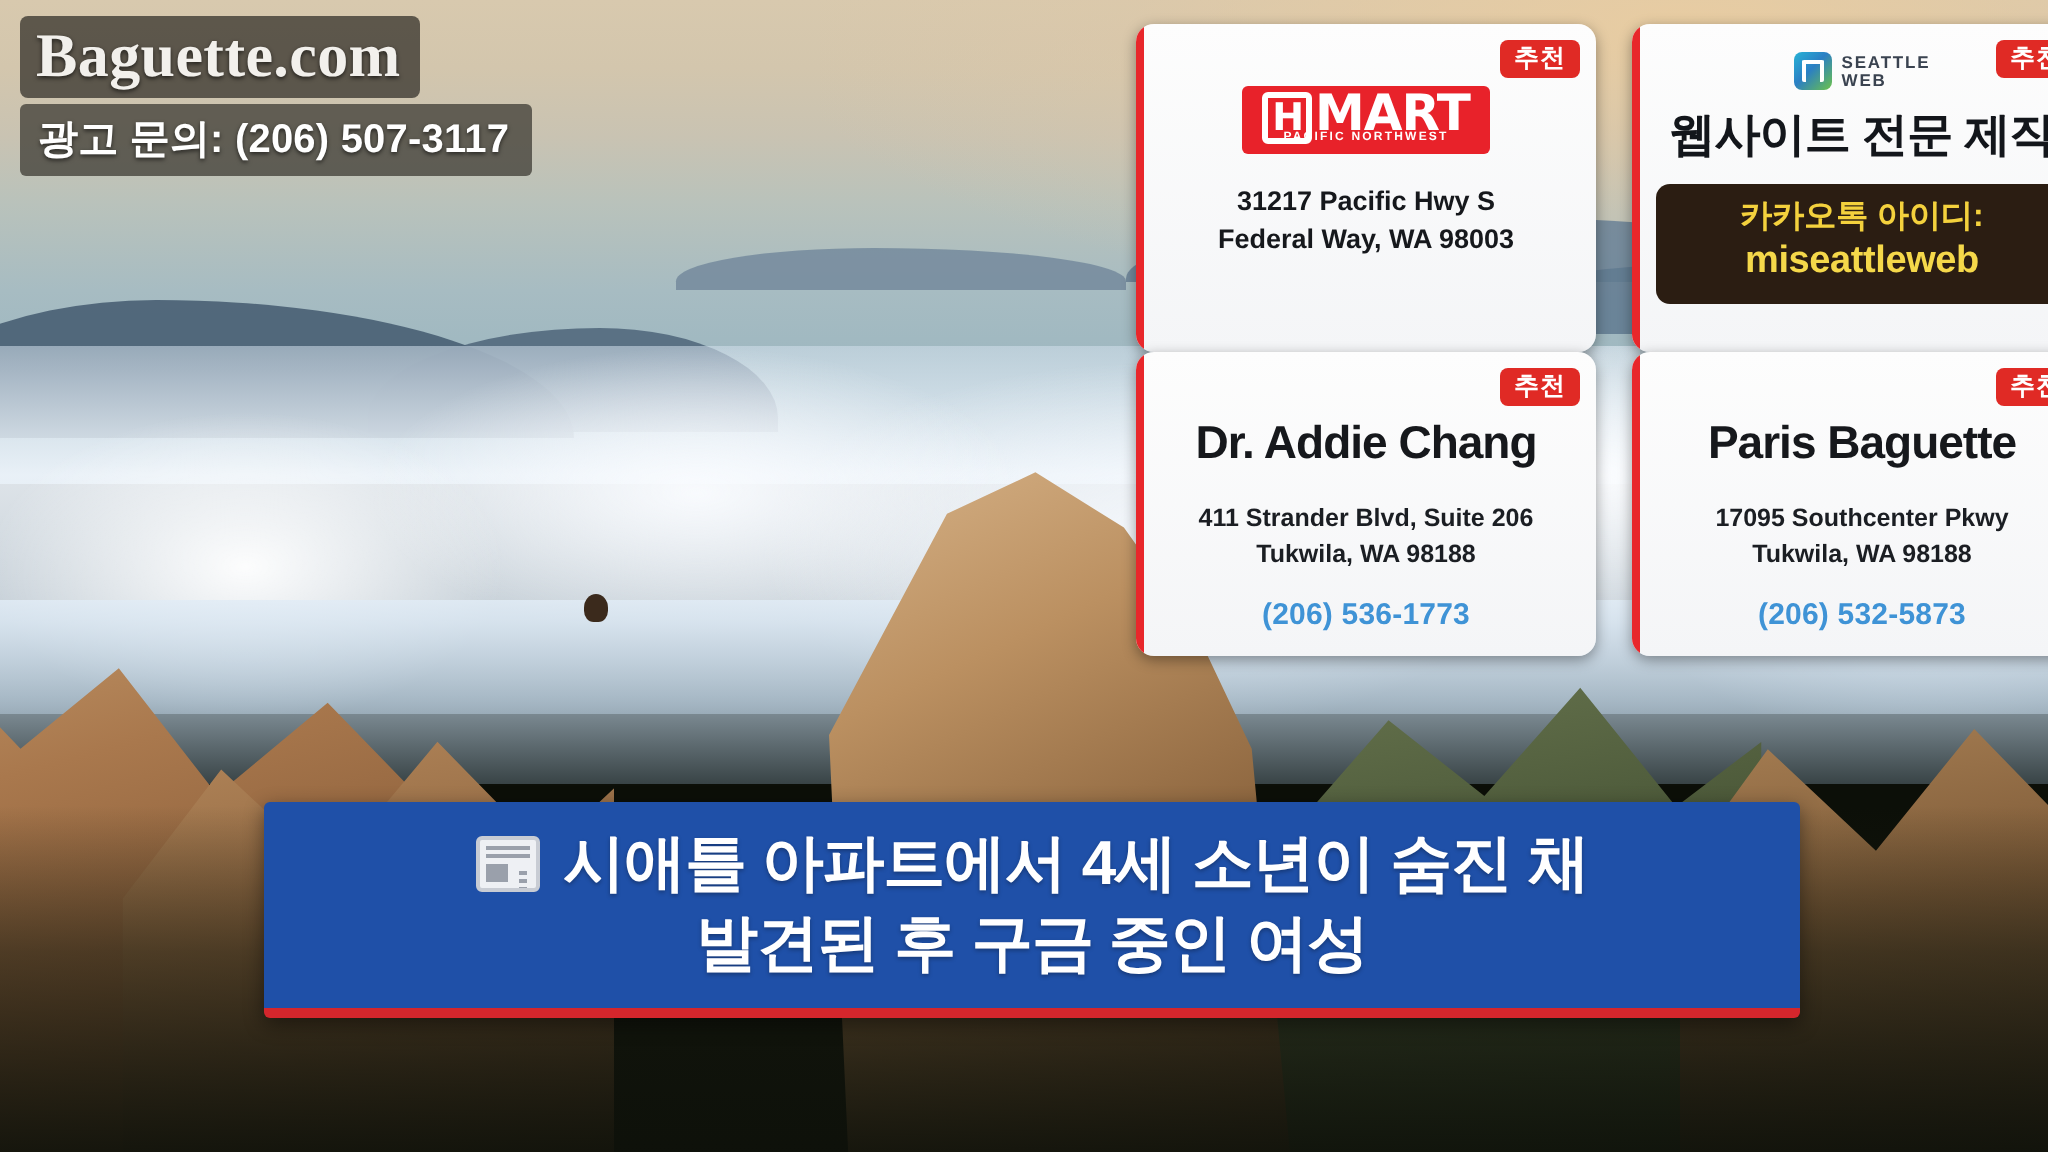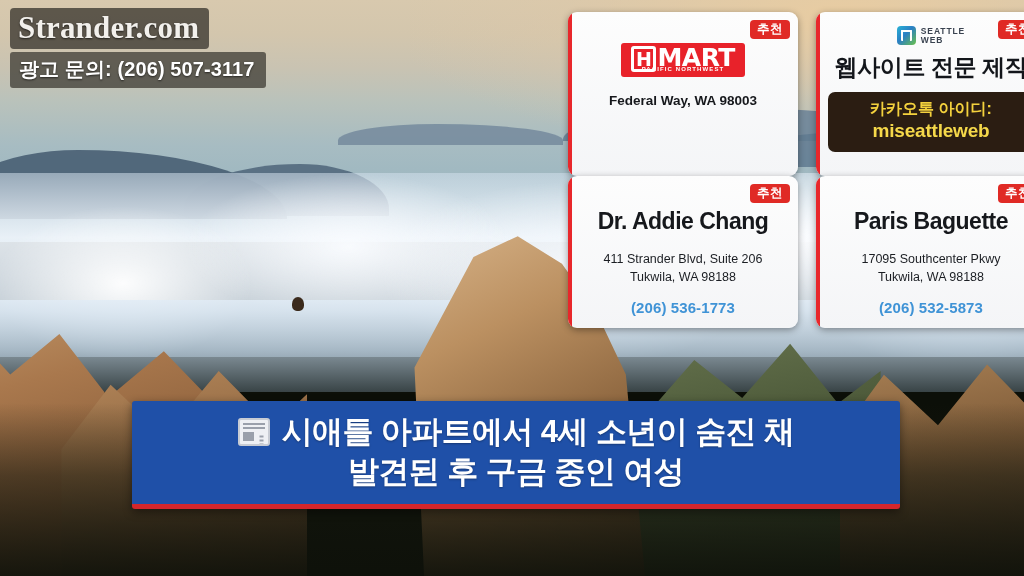--- a/index.html
+++ b/index.html
@@ -268,21 +268,21 @@
 
   
   .biz-name {
     margin-top: 22px;
     font-size: 23px; font-weight: 800; color: #16181c;
     letter-spacing: -.5px; text-align: center; white-space: nowrap;
   }
   .biz-addr {
     margin-top: 15px;
     text-align: center;
-    font-size: 12.5px; font-weight: 400; color: #1b1e23;
+    font-size: 12.5px; font-weight: 700; color: #1b1e23;
     line-height: 1.45;
   }
   .biz-phone {
     margin-top: 13px;
     font-size: 15px; font-weight: 700; color: #3f93d6;
     letter-spacing: .1px;
   }
 
   
   .headline {
@@ -346,35 +346,36 @@
     <div class="peak peak-left2"></div>
     <div class="peak peak-right"></div>
     <div class="peak peak-far-right"></div>
     <div class="peak peak-center-b"></div>
     <div class="bird"></div>
     <div class="trees"></div>
     <div class="foreground-dark"></div>
   </div>
 
   <div class="brand-block">
-    <div class="brand-logo">Strander.com</div>
+    <div class="brand-logo">Baguette.com</div>
     <div class="brand-phone">광고 문의: (206) 507-3117</div>
   </div>
 
   <div class="card-grid">
 
     <div class="card">
       <div class="badge">추천</div>
       <div class="hmart-logo">
         <div class="hmart-wordmark">
           <span class="hmart-h">H</span><span>MART</span>
         </div>
         <div class="hmart-sub">PACIFIC NORTHWEST</div>
       </div>
       <div class="addr">
+        <div>31217 Pacific Hwy S</div>
         <div>Federal Way, WA 98003</div>
       </div>
     </div>
 
     <div class="card">
       <div class="badge">추천</div>
       <div class="sw-logo-row">
         <div class="sw-mark"></div>
         <div class="sw-text">
           <span>SEATTLE</span>

